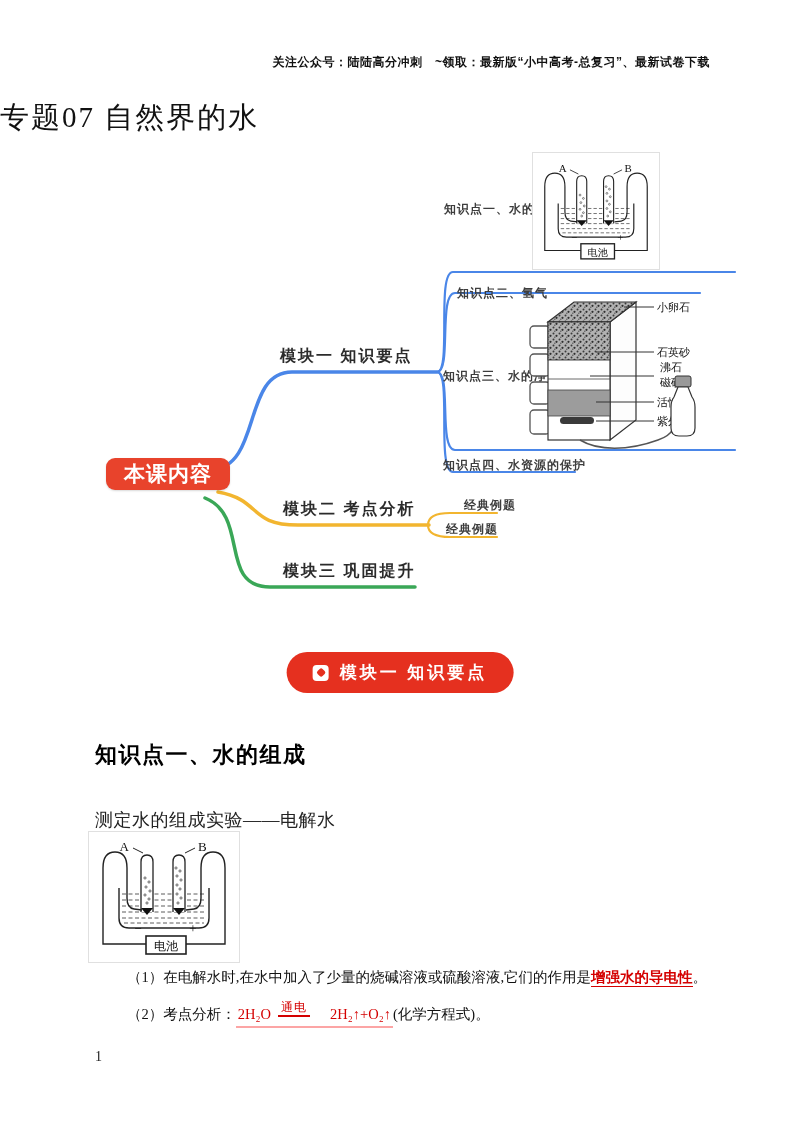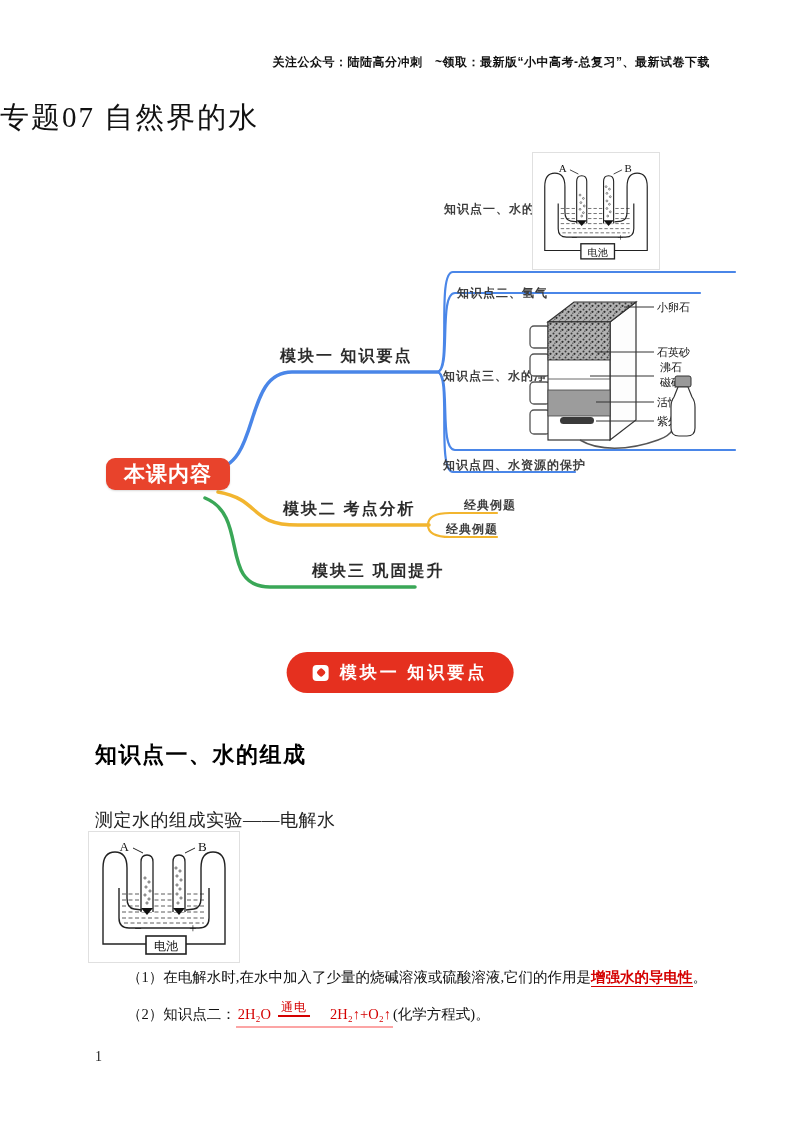--- a/index.html
+++ b/index.html
@@ -99,21 +99,21 @@
     </svg>
 
     <div class="mm-label" style="left:280px; top:206px;">模块一 知识要点</div>
     <div class="mm-sub" style="left:444px; top:61px;">知识点一、水的组成</div>
     <div class="mm-sub" style="left:443px; top:145px;margin-left:14px;">知识点二、氢气</div>
     <div class="mm-sub" style="left:443px; top:228px;">知识点三、水的净化</div>
     <div class="mm-sub" style="left:443px; top:317px;">知识点四、水资源的保护</div>
     <div class="mm-label" style="left:283px; top:359px;">模块二 考点分析</div>
     <div class="mm-sub" style="left:446px; top:357px;padding-left:18px;">经典例题</div>
     <div class="mm-sub" style="left:446px; top:381px;">经典例题</div>
-    <div class="mm-label" style="left:283px; top:421px;margin-left:29px;">模块三 巩固提升</div>
+    <div class="mm-label" style="left:283px; top:421px;">模块三 巩固提升</div>
 
     <div class="mm-root">本课内容</div>
 
     <div class="diagram-frame" style="left:532px; top:12px; width:128px; height:118px;">
       <svg width="126" height="116" viewBox="0 0 150 130">
         <path d="M 30 56 V 86 Q 30 96 40 96 H 110 Q 120 96 120 86 V 56" stroke="#222" stroke-width="1.4" fill="#fff"></path>
         <g stroke="#333" stroke-width="0.8" stroke-dasharray="4 2.5">
           <line x1="33" y1="62" x2="117" y2="62"></line>
             <line x1="33" y1="68" x2="117" y2="68"></line>
           <line x1="33" y1="74" x2="117" y2="74"></line>
@@ -254,18 +254,18 @@
       <text x="109" y="19" font-size="13">B</text>
       <rect x="57" y="104" width="40" height="18" fill="#fff" stroke="#222" stroke-width="1.6"></rect>
       <text x="77" y="118" font-size="12" text-anchor="middle">电池</text>
       <text x="49" y="101" font-size="13" text-anchor="middle">−</text>
       <text x="104" y="101" font-size="13" text-anchor="middle">+</text>
     </svg>
   </div>
 
   <div class="abs paras">
     <p><span>（1）</span><span>在电解水时,在水中加入了少量的烧碱溶液或硫酸溶液,它们的作用是</span><span class="hl">增强水的导电性</span><span>。</span></p>
-    <p><span>（2）</span><span>知识点二：</span><span class="eq"><span>2H₂O</span><span class="eq-cond"><span class="eq-cond-text">通电</span></span><span class="eq-right">2H₂↑+O₂↑</span></span><span>(化学方程式)。</span></p>
+    <p><span>（2）</span><span>考点分析：</span><span class="eq"><span>2H₂O</span><span class="eq-cond"><span class="eq-cond-text">通电</span></span><span class="eq-right">2H₂↑+O₂↑</span></span><span>(化学方程式)。</span></p>
   </div>
 
   <div class="abs page-num">1</div>
 
 </div>
 
 </body></html>

